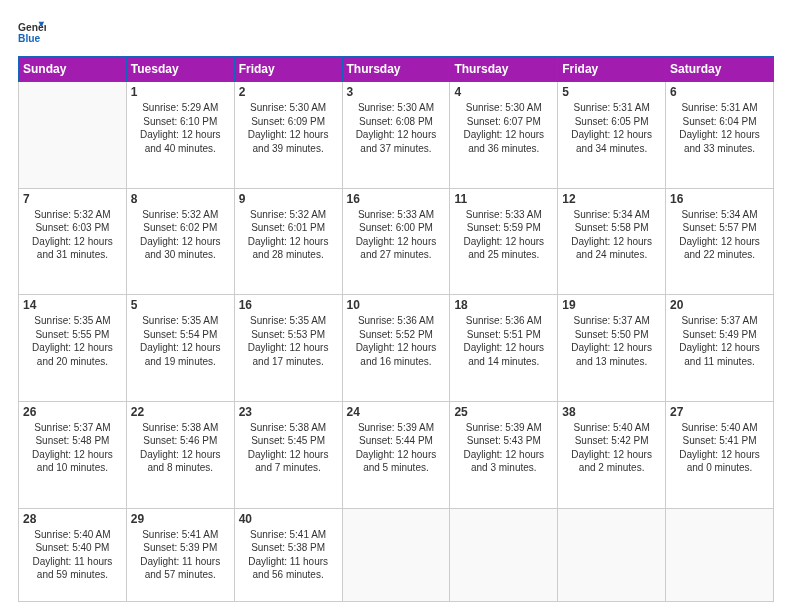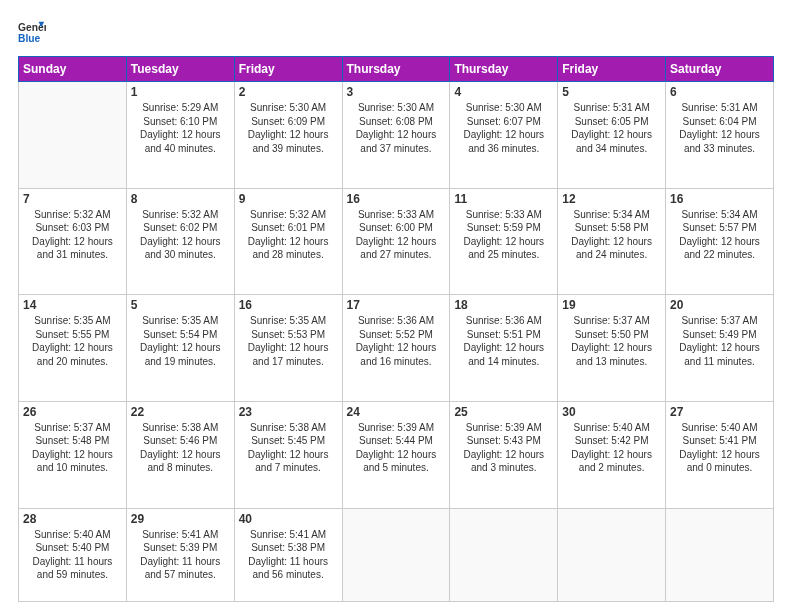--- a/index.html
+++ b/index.html
@@ -234,21 +234,21 @@
 and 19 minutes.</div>
           </td>
           <td>
             <span class="day-num">16</span>
             <div class="cell-text" style="white-space: pre-line;">Sunrise: 5:35 AM
 Sunset: 5:53 PM
 Daylight: 12 hours
 and 17 minutes.</div>
           </td>
           <td>
-            <span class="day-num">17</span>
+            <span class="day-num">10</span>
             <div class="cell-text" style="white-space: pre-line;">Sunrise: 5:36 AM
 Sunset: 5:52 PM
 Daylight: 12 hours
 and 16 minutes.</div>
           </td>
           <td>
             <span class="day-num">18</span>
             <div class="cell-text" style="white-space: pre-line;">Sunrise: 5:36 AM
 Sunset: 5:51 PM
 Daylight: 12 hours
@@ -299,21 +299,21 @@
 and 5 minutes.</div>
           </td>
           <td>
             <span class="day-num">25</span>
             <div class="cell-text" style="white-space: pre-line;">Sunrise: 5:39 AM
 Sunset: 5:43 PM
 Daylight: 12 hours
 and 3 minutes.</div>
           </td>
           <td>
-            <span class="day-num">30</span>
+            <span class="day-num">38</span>
             <div class="cell-text" style="white-space: pre-line;">Sunrise: 5:40 AM
 Sunset: 5:42 PM
 Daylight: 12 hours
 and 2 minutes.</div>
           </td>
           <td>
             <span class="day-num">27</span>
             <div class="cell-text" style="white-space: pre-line;">Sunrise: 5:40 AM
 Sunset: 5:41 PM
 Daylight: 12 hours

